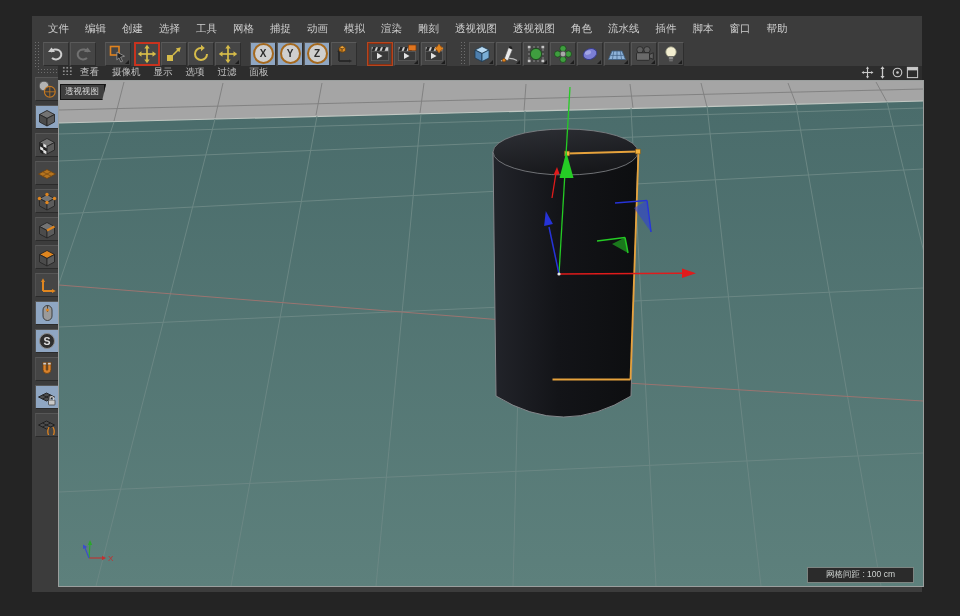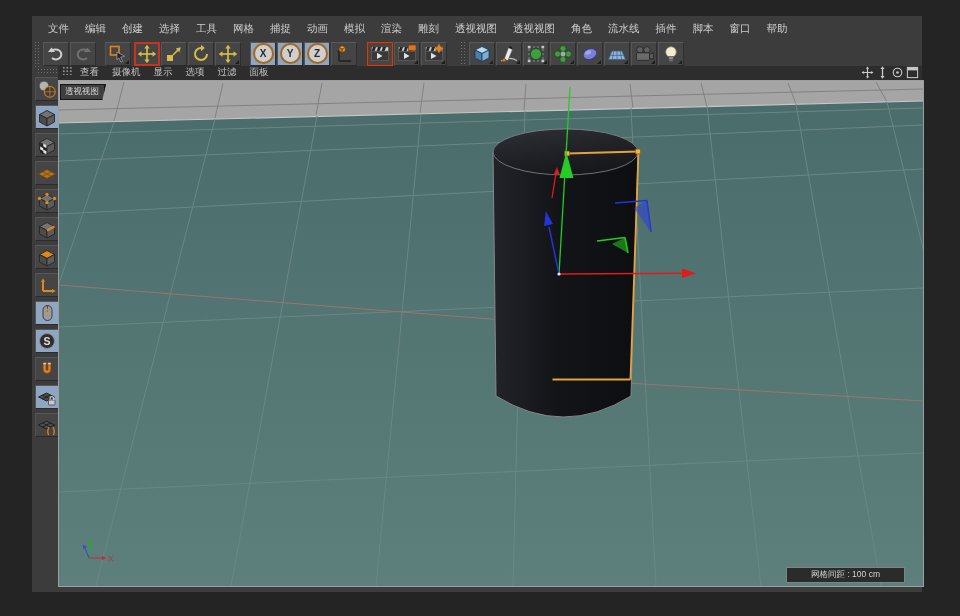--- a/index.html
+++ b/index.html
@@ -33,22 +33,22 @@
   #vp-menubar{position:absolute;left:26px;top:50px;width:864px;height:14px;background:#2d2d2d;display:flex;align-items:flex-start;}
   .vp-menu-item{color:#c2c2c2;font-size:9.5px;margin-right:13px;cursor:default;white-space:nowrap;}
   #vp-grid-handle{width:11px;height:9px;margin:0 7px 0 4px;background-image:radial-gradient(#8d8d8d 1px,transparent 1px);background-size:3.5px 3.5px;}
   #vp-nav{margin-left:auto;display:flex;align-items:center;margin-right:2px;}
   .vp-nav-btn{width:15px;height:13px;display:flex;align-items:center;justify-content:center;}
   
   #viewport{position:absolute;left:26px;top:64px;width:864px;height:505px;border:1px solid #9b9f9e;box-sizing:content-box;background:#a5a5a5;}
   #scene-svg{position:absolute;left:0;top:0;width:100%;height:100%;}
   #view-label{position:absolute;left:1px;top:3px;background:#3f3f3f;border:1px solid #151515;border-right:2px solid #151515;
     color:#d6d6d6;font-size:8.5px;padding:1px 5px 1px 4px;clip-path:polygon(0 0,100% 0,92% 100%,0 100%);font-family:Liberation Serif, serif;}
-  #grid-badge{position:absolute;right:18px;bottom:3px;background:#2b2b2b;border:1px solid #7d8582;color:#cfd3d1;
-    font-size:8.5px;padding:1px 24px;}
+  #grid-badge{position:absolute;right:9px;bottom:3px;background:#2b2b2b;border:1px solid #7d8582;color:#cfd3d1;
+    font-size:8.5px;padding:1px 18px;}
 </style>
 </head>
 <body>
 
 <div id="stage">
   <div id="app-window">
     <div id="menu-bar">
         <span class="menu-item">文件</span>
         <span class="menu-item">编辑</span>
         <span class="menu-item">创建</span>

